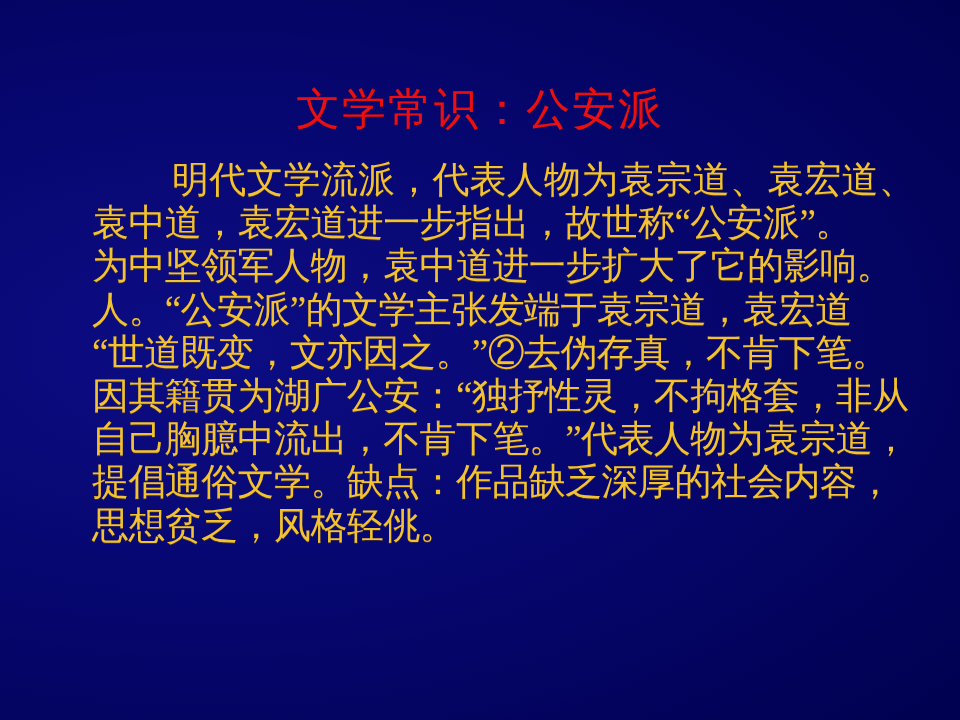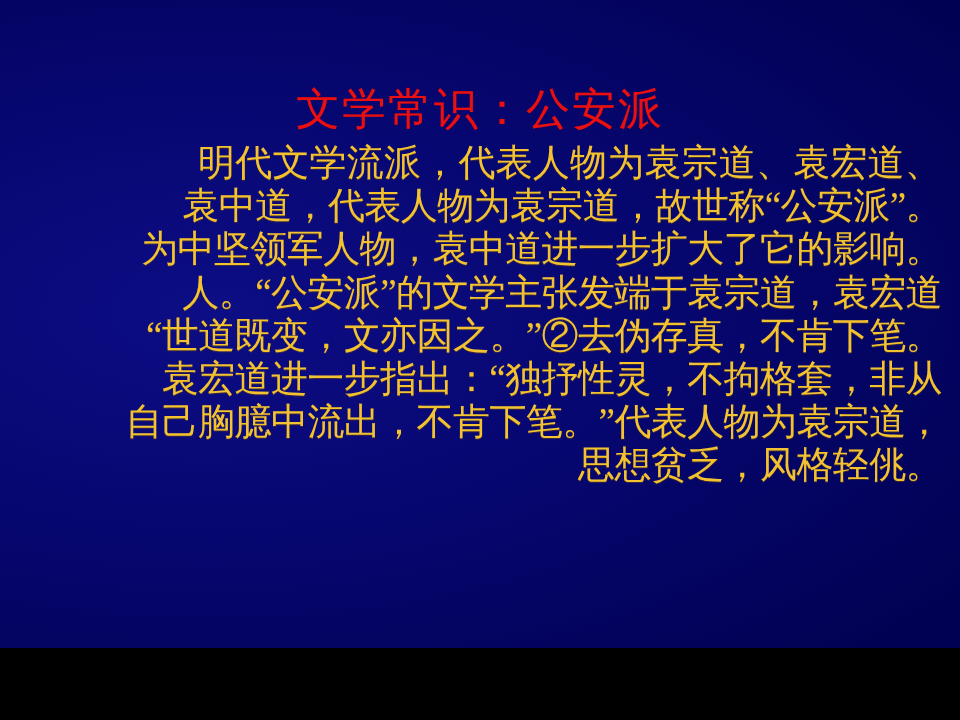--- a/index.html
+++ b/index.html
@@ -3,21 +3,21 @@
 <meta charset="utf-8">
 <style>
   html, body {
     margin: 0;
     padding: 0;
     background: #000000;
   }
   #slide {
     position: relative;
     width: 960px;
-    height: 648px;
+    height: 720px;
     overflow: hidden;
     background: #000066;
     background-image:
       radial-gradient(ellipse 130% 95% at 22% 48%, #0d0d85 0%, #06066f 38%, #010152 78%, #000048 100%);
     font-family: "Liberation Serif", "DejaVu Serif", serif;
     -webkit-font-smoothing: antialiased;
   }
 
   
   #title-block {
@@ -35,23 +35,22 @@
     line-height: 52px;
     letter-spacing: 2px;
     white-space: nowrap;
     text-shadow: 0 0 1px rgba(180,0,0,0.55);
   }
 
   
   #body-block {
     position: absolute;
     left: 92px;
-    top: 141px;
+    top: 158px;
     width: 850px;
-    text-align: right;
   }
   .body-line {
     color: #F2C230;
     font-family: "Liberation Serif", "DejaVu Serif", serif;
     font-size: 37px;
     line-height: 43.2px;
     letter-spacing: 0.2px;
     white-space: nowrap;
     text-shadow: 0 1px 0 rgba(120,80,0,0.45);
   }
@@ -66,22 +65,23 @@
 <body>
 
 <div id="slide">
 
   <div id="title-block">
     <div id="slide-title">文学常识：公安派</div>
   </div>
 
   <div id="body-block">
     <div class="body-line indent">明代文学流派，代表人物为袁宗道、袁宏道、</div>
-    <div class="body-line tight">袁中道，代表人物为袁宗道，故世称“公安派”。</div>
+    <div class="body-line tight">袁中道，袁宏道进一步指出，故世称“公安派”。</div>
     <div class="body-line tight">为中坚领军人物，袁中道进一步扩大了它的影响。</div>
     <div class="body-line tight">人。“公安派”的文学主张发端于袁宗道，袁宏道</div>
     <div class="body-line tight">“世道既变，文亦因之。”②去伪存真，不肯下笔。</div>
-    <div class="body-line tight">袁宏道进一步指出：“独抒性灵，不拘格套，非从</div>
+    <div class="body-line tight">因其籍贯为湖广公安：“独抒性灵，不拘格套，非从</div>
     <div class="body-line tight">自己胸臆中流出，不肯下笔。”代表人物为袁宗道，</div>
+    <div class="body-line tight">提倡通俗文学。缺点：作品缺乏深厚的社会内容，</div>
     <div class="body-line tight">思想贫乏，风格轻佻。</div>
   </div>
 
 </div>
 
 </body></html>

